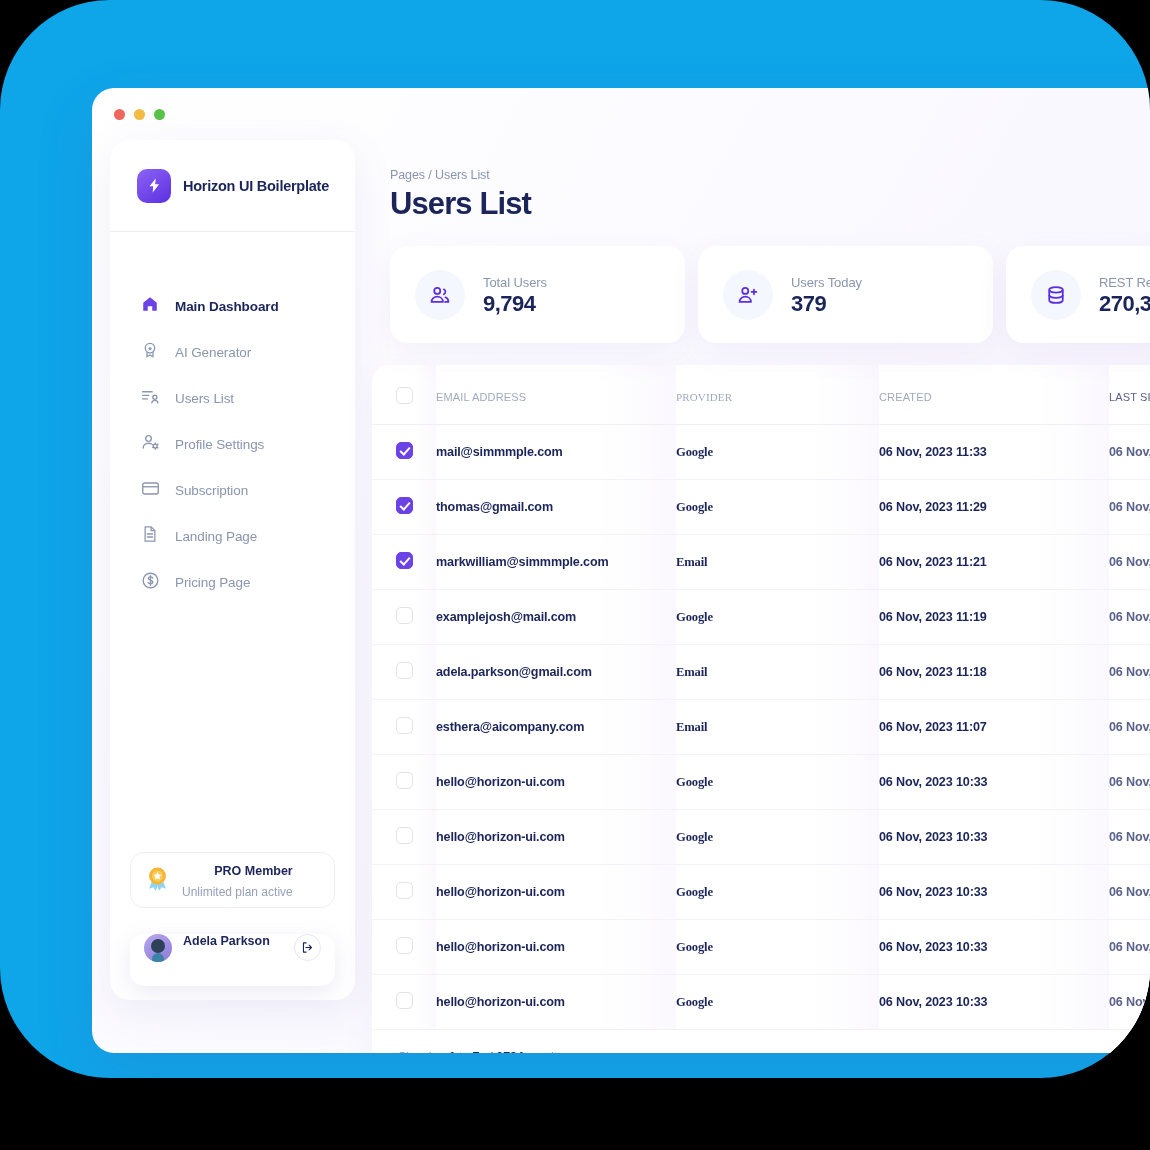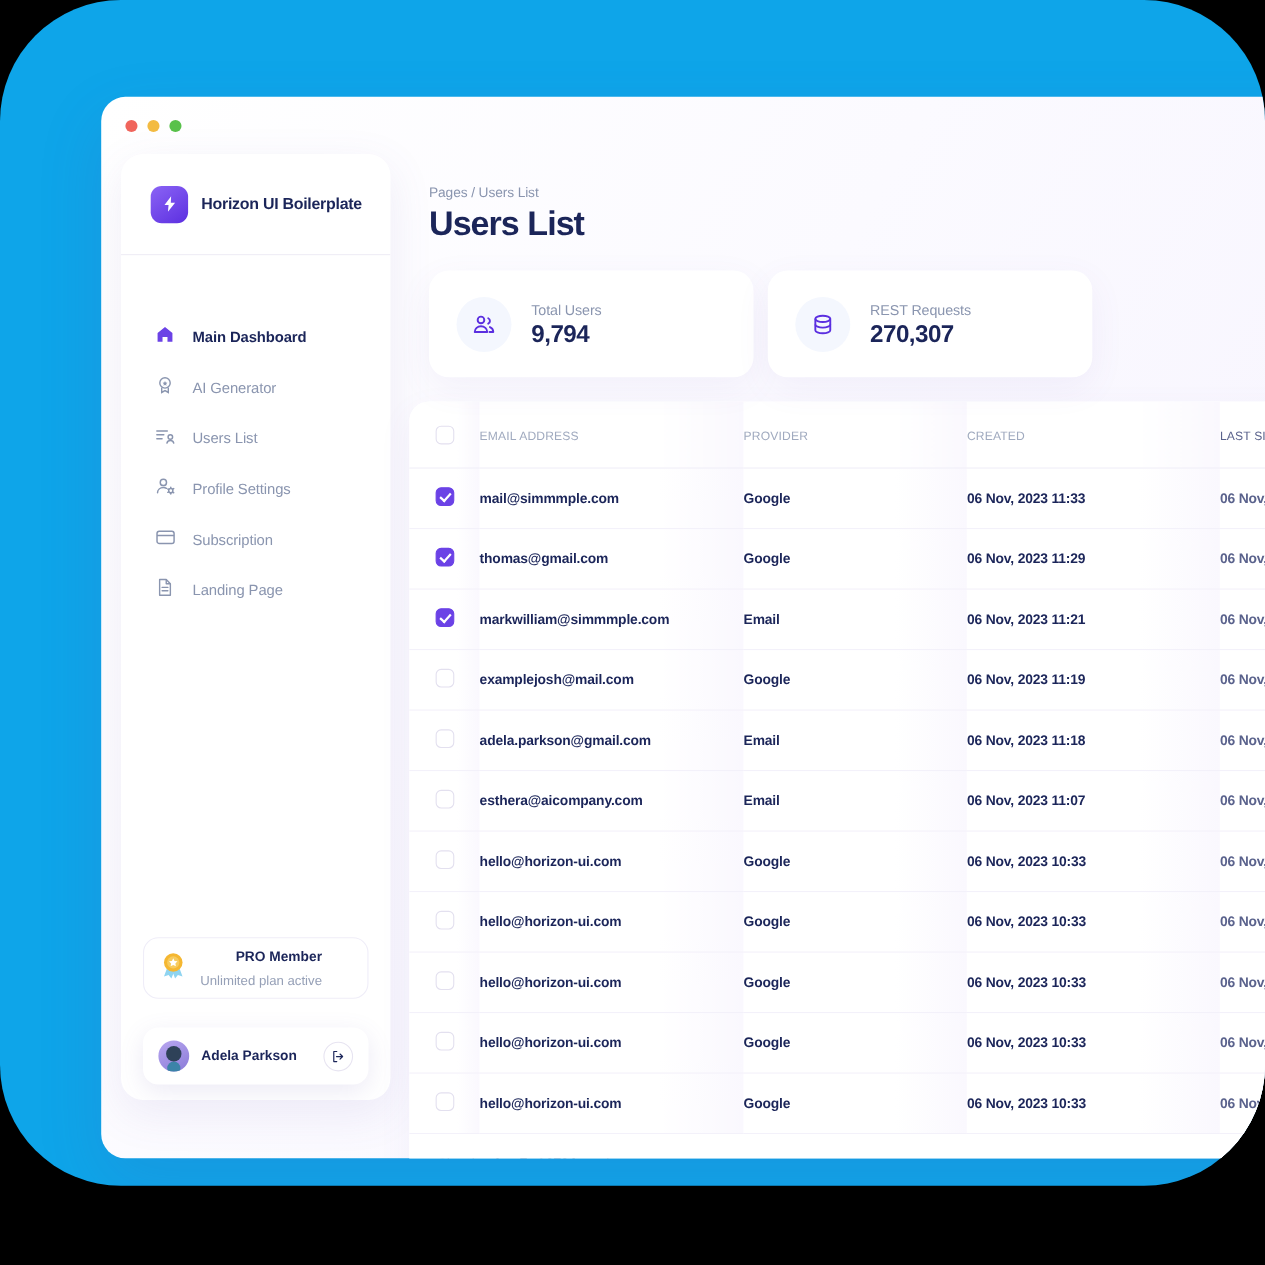--- a/index.html
+++ b/index.html
@@ -106,21 +106,21 @@
   #pro-sub { font-size: 12px; color: #96A0B7; }
 
   
   #user-card {
     position: absolute;
     left: 20px; bottom: 14px;
     width: 205px; height: 52px;
     background: #FFFFFF;
     border-radius: 14px;
     box-shadow: 0 6px 22px rgba(112, 92, 180, 0.13);
-    display: flex; align-items: center;
+    display: flex; align-items: flex-start;
     padding: 0 14px; gap: 11px;
   }
   #avatar {
     width: 28px; height: 28px; border-radius: 50%;
     flex: none; overflow: hidden;
     background: linear-gradient(150deg, #B9A7F0, #8A7BD8);
     position: relative;
   }
   #avatar::after {
     content: "";
@@ -195,21 +195,21 @@
   tbody td {
     font-size: 12.6px; font-weight: bold; color: #1B2559;
     padding: 17px 0;
     border-bottom: 1px solid #F3F1FA;
     letter-spacing: -0.15px;
     background: linear-gradient(90deg, #FFFFFF 68%, #FAF8FE 100%);
   }
   tbody tr:last-child td { border-bottom: 1px solid #F3F1FA; }
   .c-check { width: 64px; padding-left: 24px !important; }
   .c-email { width: 240px; }
-  .c-provider { width: 203px; }
+  .c-provider { width: 203px; font-family: Liberation Serif, serif; }
   .c-created { width: 230px; }
   .c-last { width: 220px; color: #5A628C; }
 
   .cb {
     width: 17px; height: 17px; border-radius: 5px;
     border: 1.6px solid #E3E0EF; background: #FFF;
     display: inline-block; cursor: pointer; position: relative;
   }
   .cb.checked {
     background: #6B42E6; border-color: #6B42E6;
@@ -312,20 +312,29 @@
           <span class="nav-icon">
             <svg width="18" height="18" viewBox="0 0 24 24" fill="none" stroke="#8A95AF" stroke-width="1.7" stroke-linejoin="round">
                 <path d="M5.5 2.5h8l5 5v14h-13z"></path>
                 <path d="M13.5 2.5v5h5"></path>
                 <path d="M8.5 12h7M8.5 16h7" stroke-linecap="round"></path>
               </svg>
           </span>
           <span class="nav-label">Landing Page</span>
         </div>
 
+        <div class="nav-item">
+          <span class="nav-icon">
+            <svg width="19" height="19" viewBox="0 0 24 24" fill="none" stroke="#8A95AF" stroke-width="1.7">
+                <circle cx="12" cy="12" r="9.2"></circle>
+                <path d="M14.8 8.8c-.6-.9-1.7-1.3-2.8-1.3-1.5 0-2.6.8-2.6 2s1.1 1.8 2.6 2.1c1.6.3 2.9.9 2.9 2.3 0 1.3-1.3 2.2-2.9 2.2-1.3 0-2.4-.5-3-1.4M12 5.8v12.4" stroke-linecap="round"></path>
+              </svg>
+          </span>
+          <span class="nav-label">Pricing Page</span>
+        </div>
 
       </nav>
 
       <div id="pro-card">
         <span>
           <svg width="27" height="27" viewBox="0 0 32 32">
             <path d="M9 20l-3 8 5-1.6 3 4 3.5-9z" fill="#8FD4F0"></path>
             <path d="M23 20l3 8-5-1.6-3 4-3.5-9z" fill="#8FD4F0"></path>
             <circle cx="16" cy="13" r="10" fill="#F5B731"></circle>
             <circle cx="16" cy="13" r="6.6" fill="#F7CB5E"></circle>
@@ -365,20 +374,33 @@
                 <path d="M2.8 19.5c0-3.4 2.8-5.8 6.2-5.8s6.2 2.4 6.2 5.8z"></path>
                 <path d="M16.2 11.2a3 3 0 0 0 0-5.4M17.5 19.5h3.7c0-2.4-1.3-4.2-3.3-5"></path>
               </svg>
           </span>
           <span>
             <span class="stat-label">Total Users</span><br>
             <span class="stat-value">9,794</span>
           </span>
         </div>
 
+        <div class="stat-card">
+          <span class="stat-icon">
+            <svg width="22" height="22" viewBox="0 0 24 24" fill="none" stroke="#5B2FE0" stroke-width="1.9" stroke-linecap="round" stroke-linejoin="round">
+                <circle cx="9" cy="7.5" r="3.3"></circle>
+                <path d="M2.8 19.5c0-3.4 2.8-5.8 6.2-5.8s6.2 2.4 6.2 5.8z"></path>
+                <path d="M18.5 6v5.2M15.9 8.6h5.2"></path>
+              </svg>
+          </span>
+          <span>
+            <span class="stat-label">Users Today</span><br>
+            <span class="stat-value">379</span>
+          </span>
+        </div>
 
         <div class="stat-card">
           <span class="stat-icon">
             <svg width="22" height="22" viewBox="0 0 24 24" fill="none" stroke="#5B2FE0" stroke-width="1.9">
                 <ellipse cx="12" cy="6.4" rx="7.4" ry="3.1"></ellipse>
                 <path d="M4.6 6.4v11.2c0 1.7 3.3 3.1 7.4 3.1s7.4-1.4 7.4-3.1V6.4"></path>
                 <path d="M4.6 12c0 1.7 3.3 3.1 7.4 3.1s7.4-1.4 7.4-3.1"></path>
               </svg>
           </span>
           <span>

